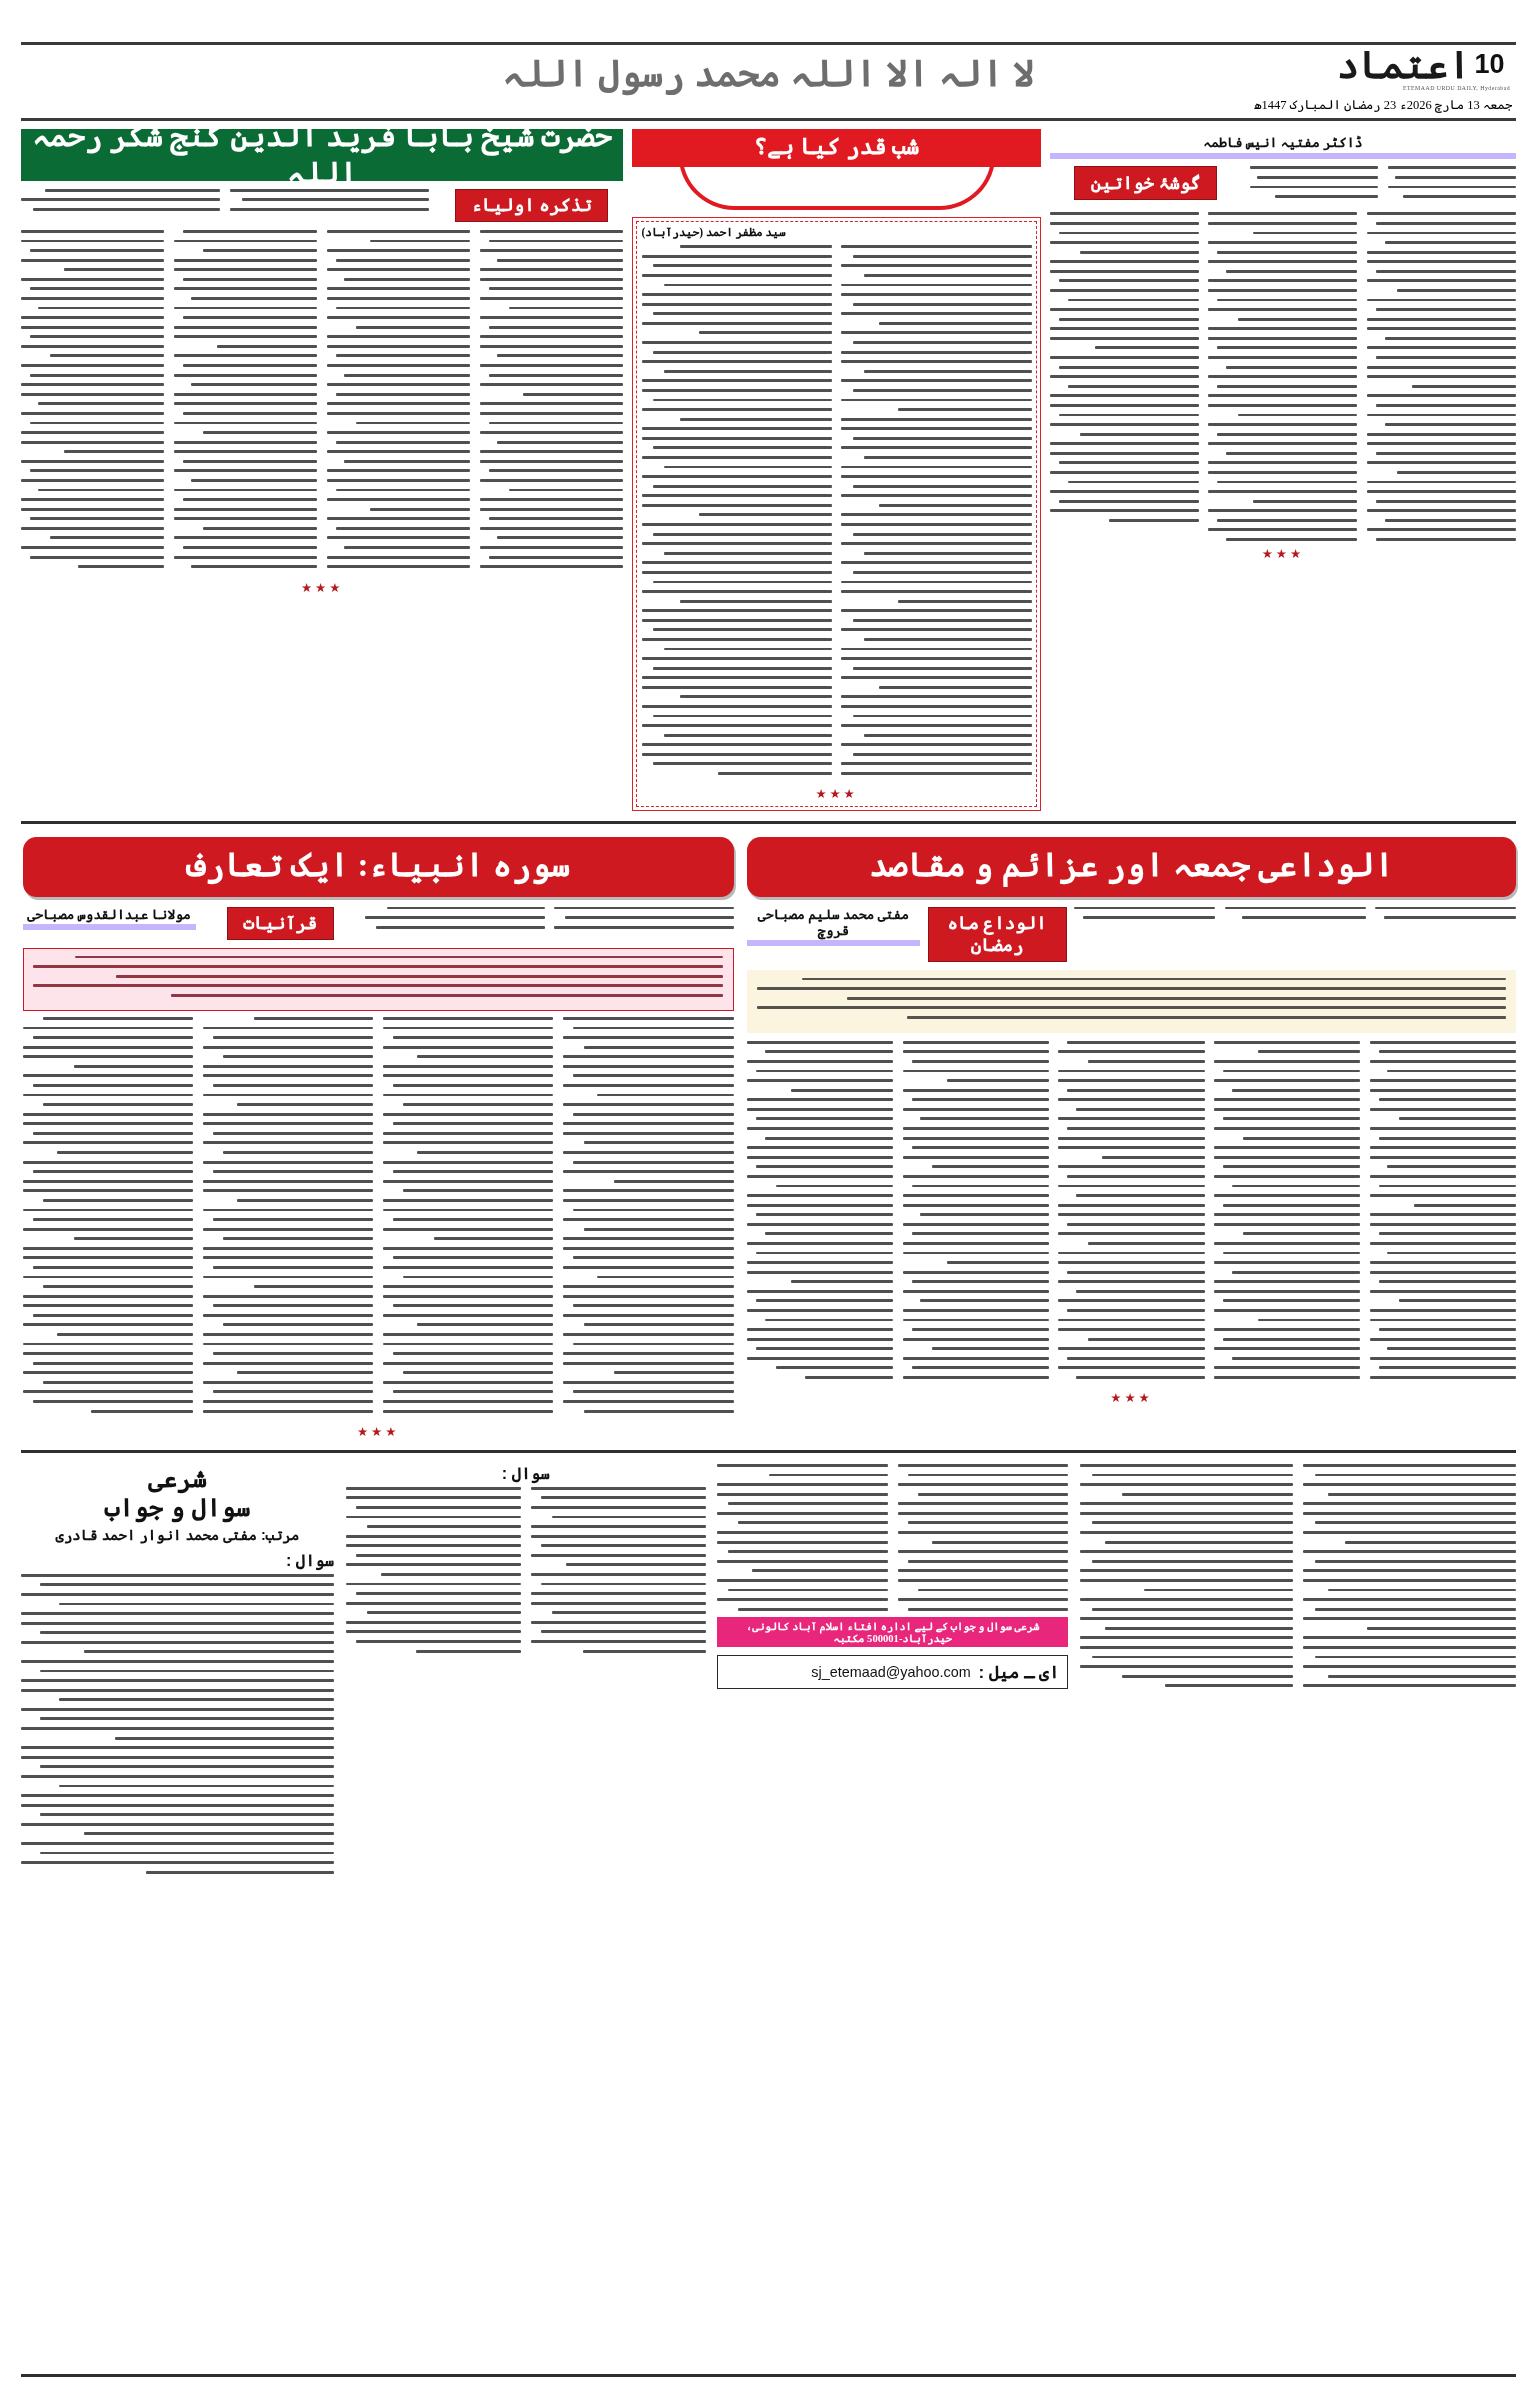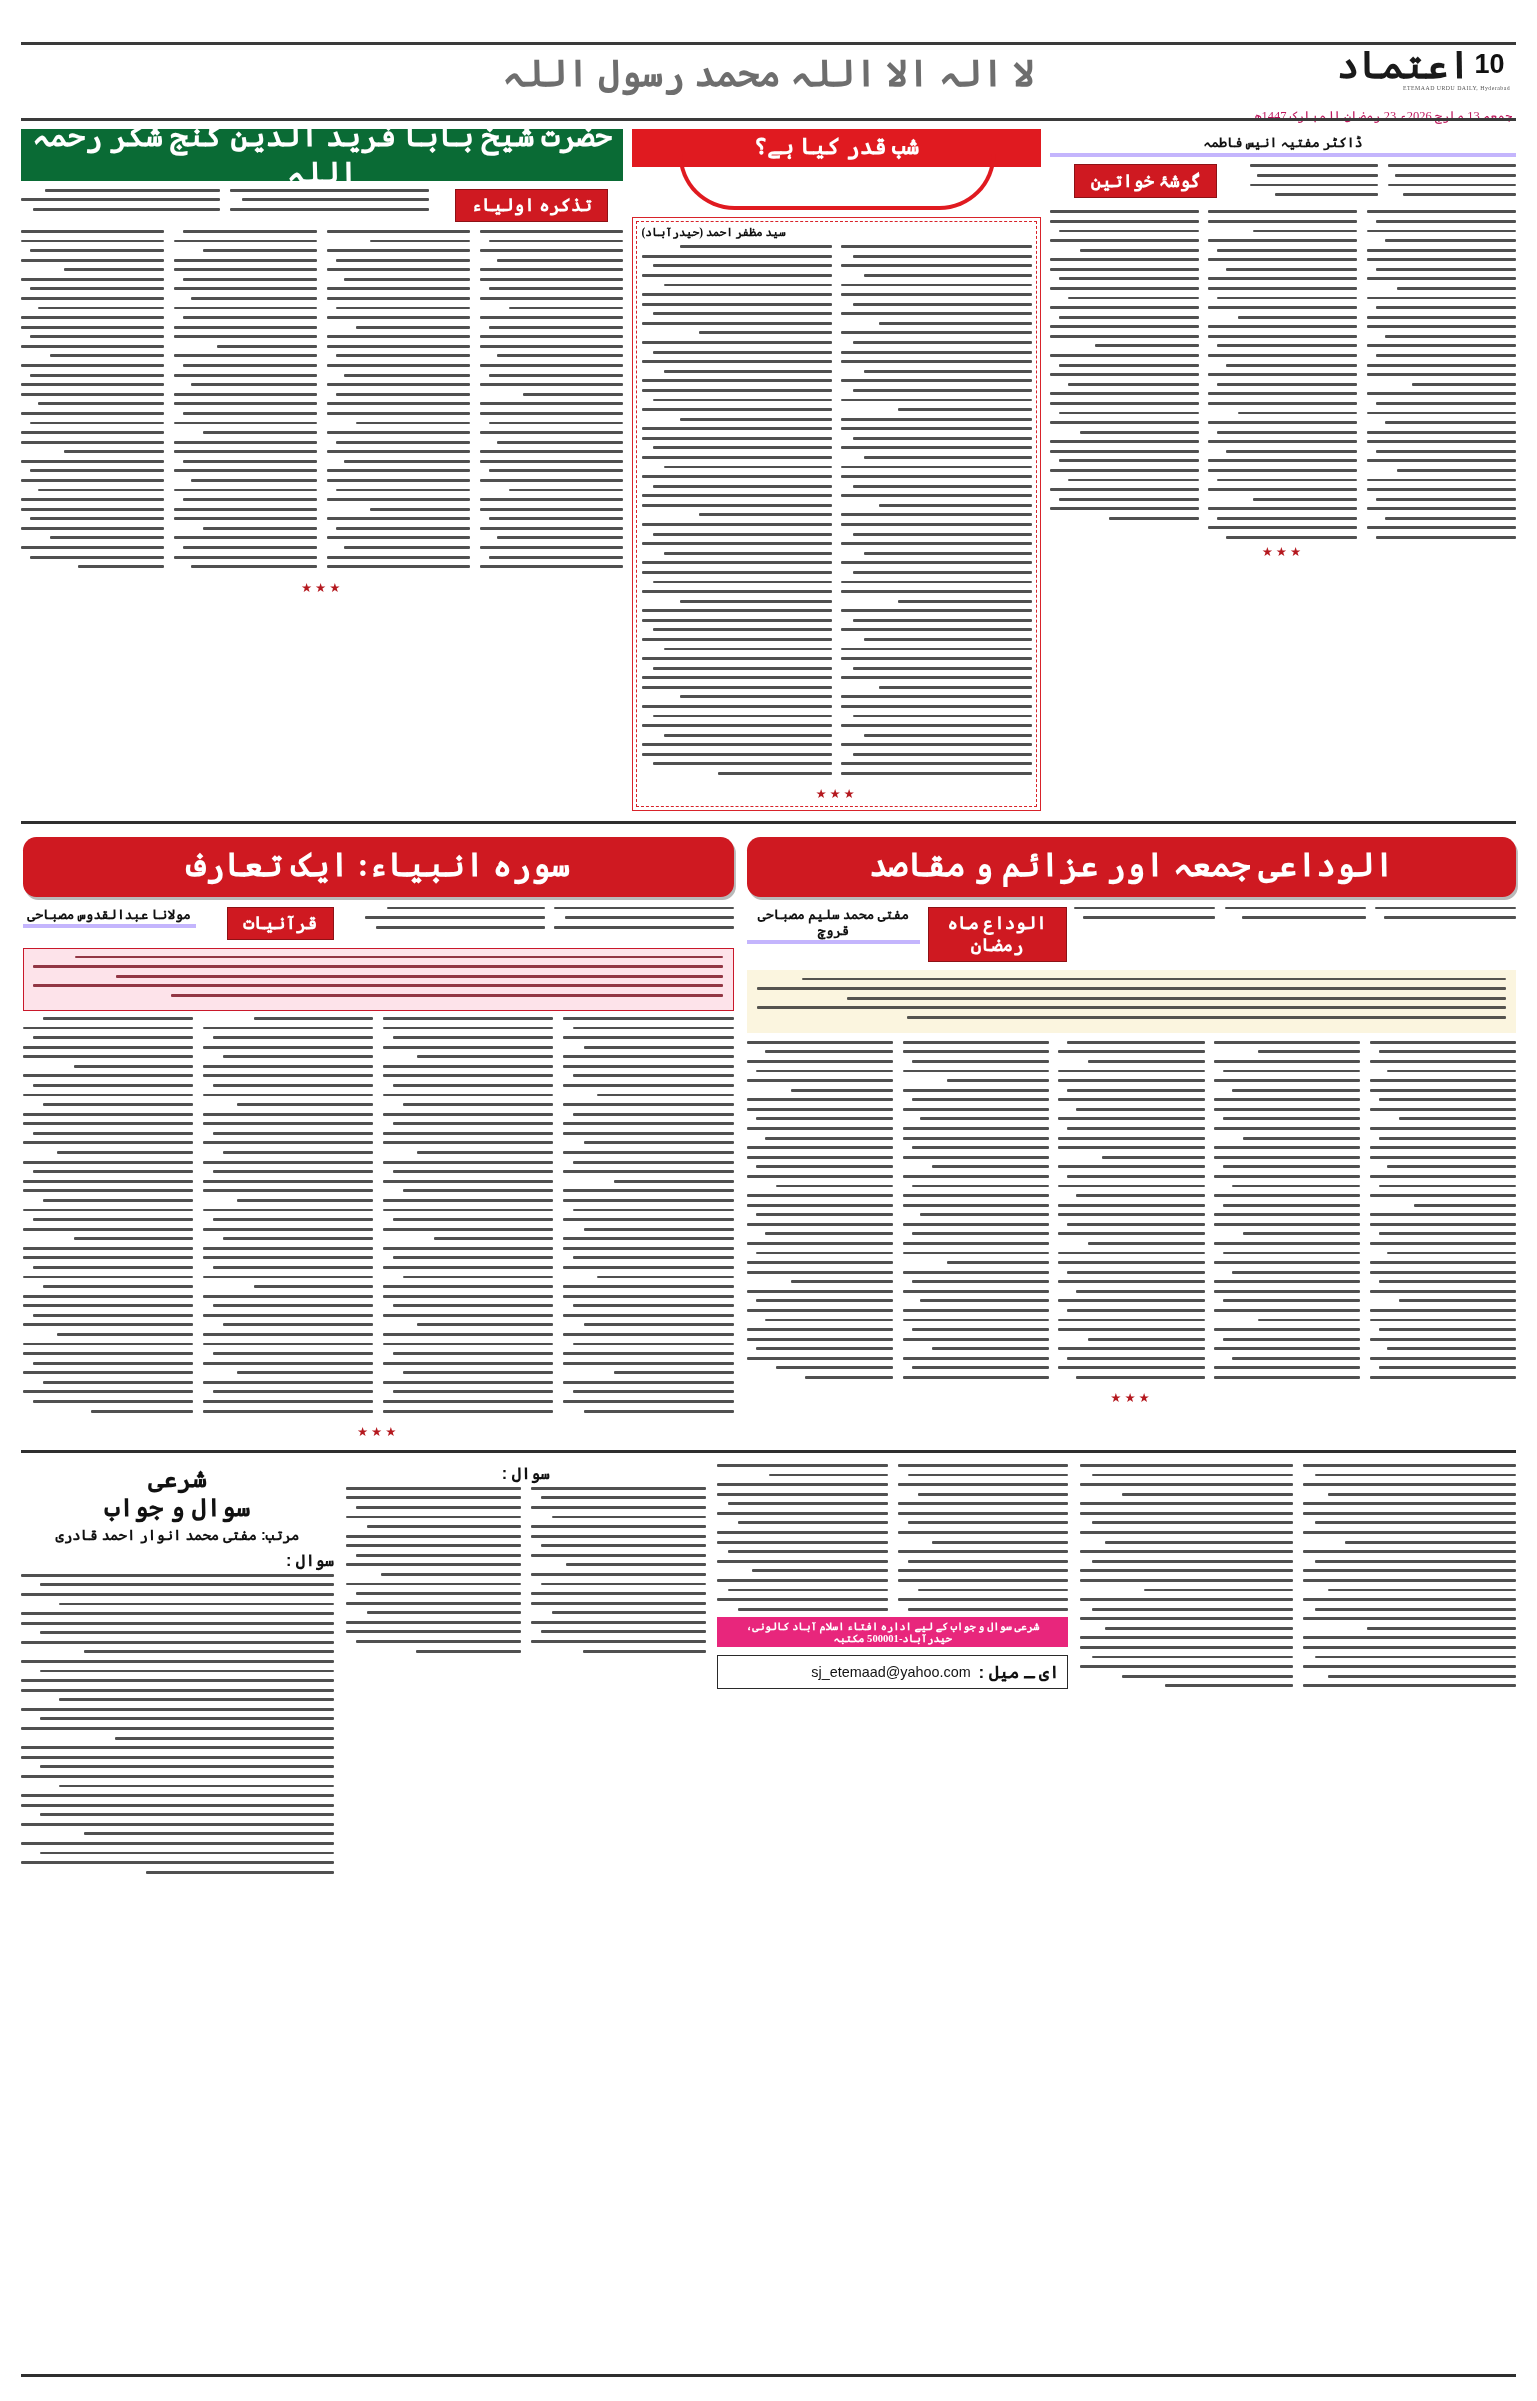--- a/index.html
+++ b/index.html
@@ -24,21 +24,21 @@
   .mast-logo {
     font-size:38px; font-weight:bold; letter-spacing:-1px; line-height:1;
     color:#1a1a1a; display:inline-block;
   }
   .mast-pageno {
     font-size:27px; font-weight:bold; display:inline-block; margin-right:9.6px;
     font-family:"Liberation Sans", sans-serif; vertical-align:5.8px;
   }
   .mast-sub { font-size:5.8px; color:#555; letter-spacing:0.5px; margin-top:1px; text-align:center; width:115px; }
   .mast-date {
-    position:absolute; right:3.8px; top:91px; font-size:12.5px; color:#be185d;
+    position:absolute; right:3.8px; top:80px; font-size:12.5px; color:#000000;
     white-space:nowrap; direction:rtl;
   }
   .mast-center {
     position:absolute; left:0; right:0; top:35px; text-align:center;
     font-size:37px; font-weight:bold; color:#6e6e6e; letter-spacing:1.9px;
   }
   .banner {
     color:#fff; text-align:center; font-weight:bold;
     padding:7.7px 9.6px 9.6px 9.6px; line-height:1.25;
     font-size:30px; letter-spacing:0.5px;
@@ -61,21 +61,21 @@
   .arc {
     position:absolute; left:50%; transform:translateX(-50%);
     width:317px; height:56px; border:4.8px solid #e01a20; border-top:none;
     border-radius:0 0 163px 163px; top:-13.4px;
   }
 
   .badge {
     display:inline-block; background:#cf1921; color:#fff; font-weight:bold;
     padding:4.8px 15.4px; font-size:18px; border:1.9px solid #8d1216;
   }
-  .byline { font-size:13.4px; font-weight:bold; text-align:center; border-bottom:4px solid #c4b5fd; padding-bottom:1.9px; }
+  .byline { font-size:13.4px; font-weight:bold; text-align:center; border-bottom:6px solid #c4b5fd; padding-bottom:1.9px; }
 
   
   .cols { column-gap:9.6px; column-rule:0; }
   .c2 { column-count:2; }
   .c3 { column-count:3; }
   .c4 { column-count:4; }
   .c5 { column-count:5; }
 
   .line { height:2.9px; background:#2a2a2a; margin:0 0 6.7px 0; opacity:.82; border-radius:1px; }
   .line.s1 { width:100%; } .line.s2 { width:94%; } .line.s3 { width:88%; }

